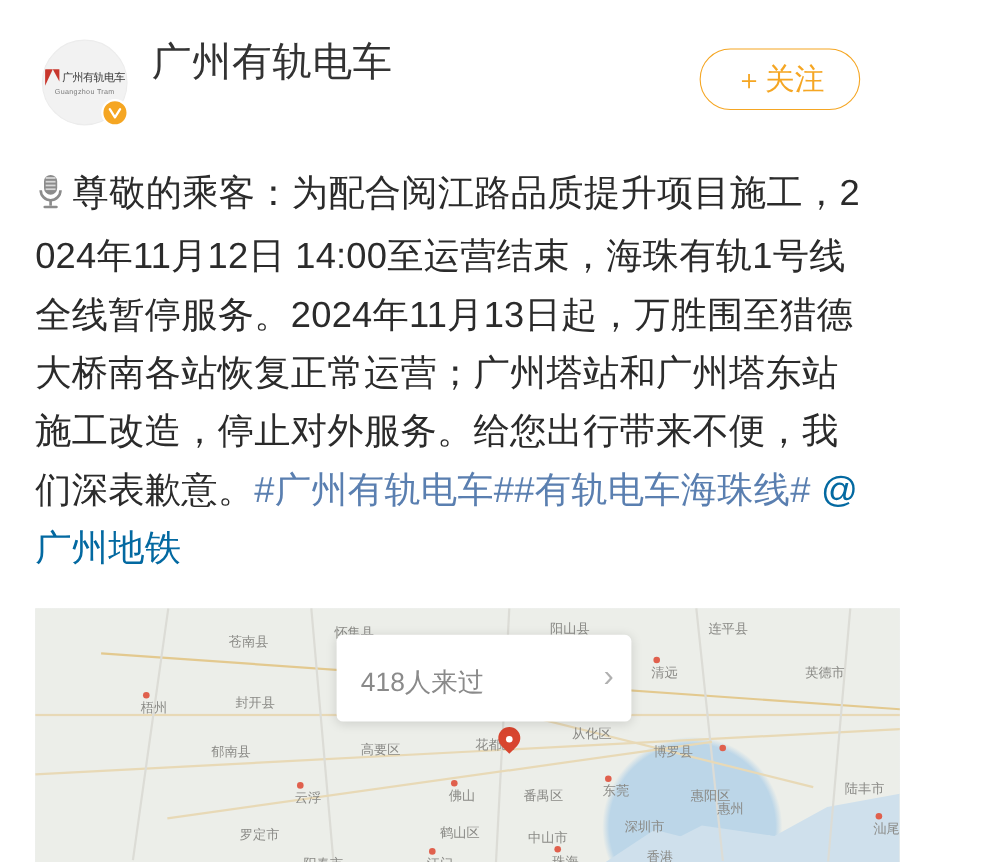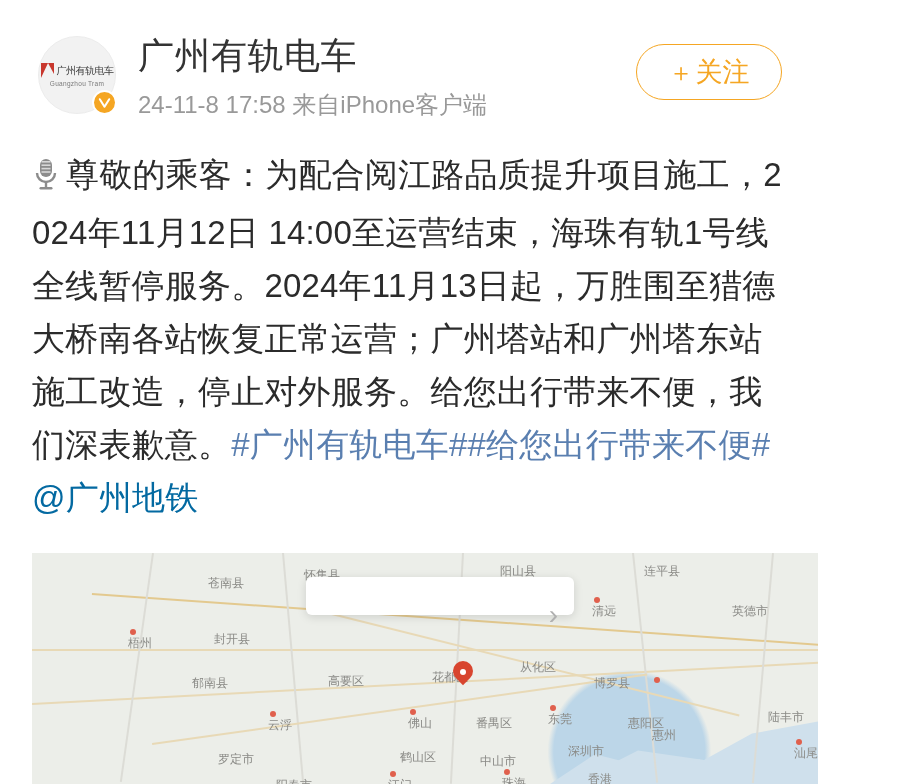--- a/index.html
+++ b/index.html
@@ -301,45 +301,41 @@
       </div>
       <div class="verify-badge">
         <svg width="15" height="15" viewBox="0 0 16 16" aria-hidden="true">
           <path d="M3 4.5 L8 12.5 L13 4.5" fill="none" stroke="#ffffff" stroke-width="2.2" stroke-linecap="round" stroke-linejoin="round"></path>
         </svg>
       </div>
     </div>
 
     <div class="head-text">
       <div class="username">广州有轨电车</div>
-      <div class="meta">
-        <span>24-11-8 17:58</span>
-        <span class="src">来自iPhone客户端</span>
-      </div>
     </div>
 
     <div class="follow-btn">
       <span class="plus">＋</span>
         <span>关注</span>
     </div>
   </div>
 
   <div class="content">
     <span class="mic-icon">
       <svg width="28" height="34" viewBox="0 0 28 34" aria-hidden="true">
         <rect x="8" y="2" width="12" height="18" rx="6" fill="#8c8c8c"></rect>
         <rect x="9.5" y="4" width="9" height="1.6" fill="#d8d8d8"></rect>
         <rect x="9.5" y="7.4" width="9" height="1.6" fill="#d8d8d8"></rect>
         <rect x="9.5" y="10.8" width="9" height="1.6" fill="#d8d8d8"></rect>
         <rect x="9.5" y="14.2" width="9" height="1.6" fill="#d8d8d8"></rect>
         <path d="M5 16 a9 9 0 0 0 18 0" fill="none" stroke="#8c8c8c" stroke-width="2.4"></path>
         <rect x="12.8" y="24" width="2.4" height="6" fill="#8c8c8c"></rect>
         <rect x="7.5" y="30" width="13" height="2.4" rx="1.2" fill="#8c8c8c"></rect>
       </svg>
-    </span><span>尊敬的乘客：为配合阅江路品质提升项目施工，2024年11月12日 14:00至运营结束，海珠有轨1号线全线暂停服务。2024年11月13日起，万胜围至猎德大桥南各站恢复正常运营；广州塔站和广州塔东站施工改造，停止对外服务。给您出行带来不便，我们深表歉意。</span><span class="topic">#广州有轨电车#</span><span class="topic">#给您出行带来不便#</span> <span class="at-user">@广州地铁</span>
+    </span><span>尊敬的乘客：为配合阅江路品质提升项目施工，2024年11月12日 14:00至运营结束，海珠有轨1号线全线暂停服务。2024年11月13日起，万胜围至猎德大桥南各站恢复正常运营；广州塔站和广州塔东站施工改造，停止对外服务。给您出行带来不便，我们深表歉意。</span><span class="topic">#广州有轨电车#</span><span class="topic">#有轨电车海珠线#</span> <span class="at-user">@广州地铁</span>
   </div>
 
   <div class="map">
     <div class="map-bg"></div>
     <div class="sea"></div>
     <div class="sea2"></div>
 
     <div class="road major" style="left:0;top:96px;width:868px;height:2px;"></div>
     <div class="road major" style="left:0;top:150px;width:868px;height:2px;transform:rotate(-3deg);"></div>
     <div class="road hi" style="left:60px;top:40px;width:780px;height:2px;transform:rotate(4deg);"></div>
@@ -392,17 +388,18 @@
         <div class="city-label" style="left: 762px; top: 192px;">汕尾</div>
         <div class="city-label" style="left: 244px; top: 224px;">阳春市</div>
         <div class="city-label" style="left: 356px; top: 224px;">江门</div>
         <div class="city-label" style="left: 470px; top: 222px;">珠海</div>
         <div class="city-label" style="left: 556px; top: 218px;">香港</div>
       </div>
 
     <div class="pin"></div>
 
     <div class="poi-card">
+      <div class="poi-sub">418人来过</div>
       <div class="poi-chevron">›</div>
     </div>
   </div>
 
 </div>
 
 </body></html>

